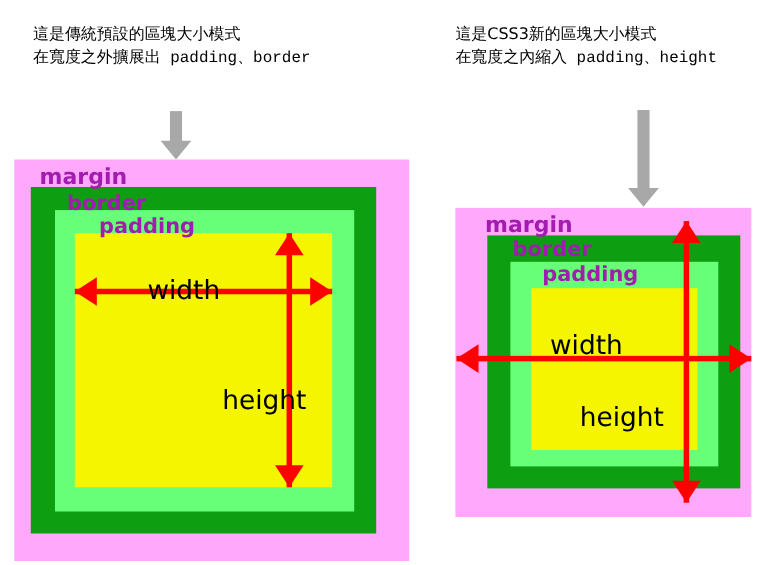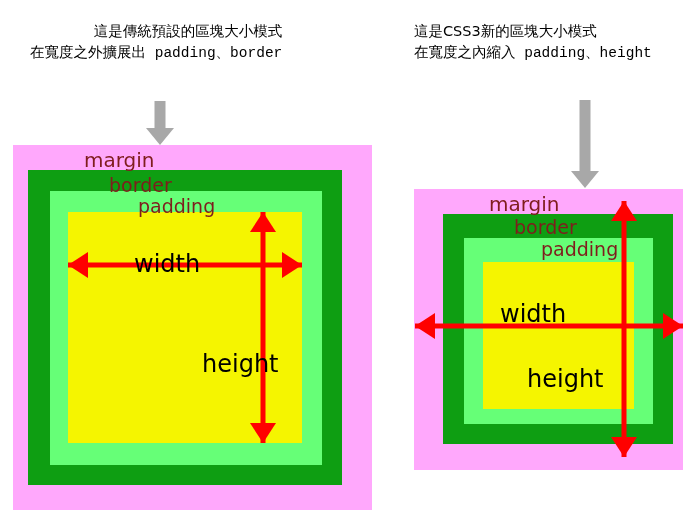--- a/index.html
+++ b/index.html
@@ -57,25 +57,24 @@
 
   
   .layer { position: absolute; }
   .margin-layer  { background: #ffa8fc; }
   .border-layer  { background: #0e9e12; }
   .padding-layer { background: #66ff77; }
   .content-layer { background: #f5f500; }
 
   .layer-label {
     position: absolute;
-    color: #7f1d1d;
-    font-weight: normal;
+    color: #a21caf;
+    font-weight: bold;
     white-space: nowrap;
     z-index: 6;
-    margin-left: 48px;
   }
 
   
   .red-h, .red-v { position: absolute; z-index: 5; }
   .red-h .bar {
     position: absolute;
     left: 0; right: 0;
     top: 50%;
     transform: translateY(-50%);
     height: 5px;
@@ -113,21 +112,21 @@
 
   .dim-label {
     position: absolute;
     color: #000000;
     font-weight: normal;
     white-space: nowrap;
     z-index: 7;
   }
 
   
-  #left-caption { left: 30px; top: 20px; text-align: right; }
+  #left-caption { left: 30px; top: 20px; }
   #left-grey-arrow { left: 146px; top: 101px; width: 28px; height: 44px; }
   #left-grey-arrow .shaft { height: 28px; }
 
   #left-margin  { left: 13px;  top: 145px; width: 359px; height: 365px; }
   #left-border  { left: 28px;  top: 170px; width: 314px; height: 315px; }
   #left-padding { left: 50px;  top: 191px; width: 272px; height: 274px; }
   #left-content { left: 68px;  top: 212px; width: 234px; height: 231px; }
 
   #left-label-margin  { left: 36px;  top: 148px; font-size: 20px; }
   #left-label-border  { left: 61px;  top: 174px; font-size: 19px; }

